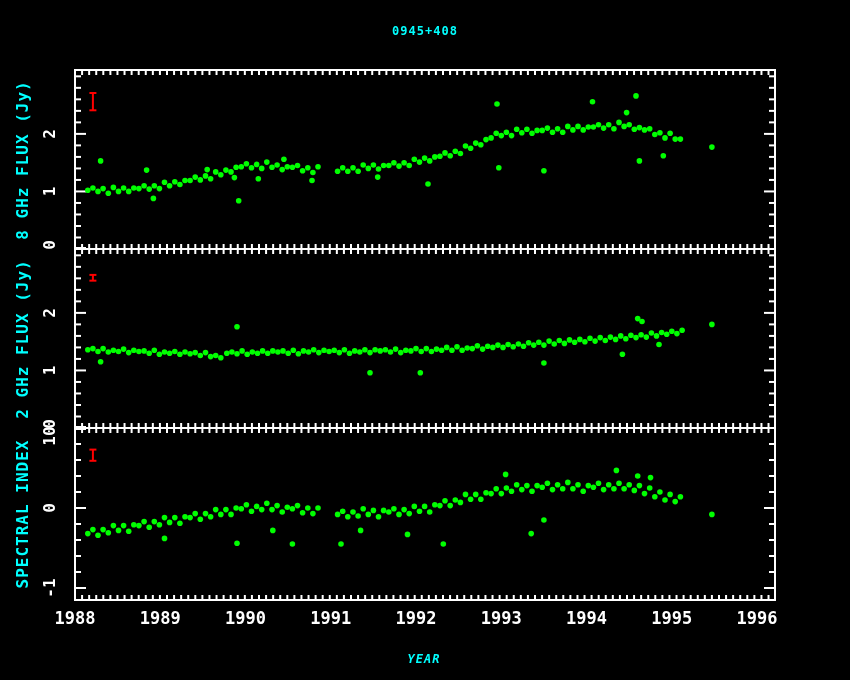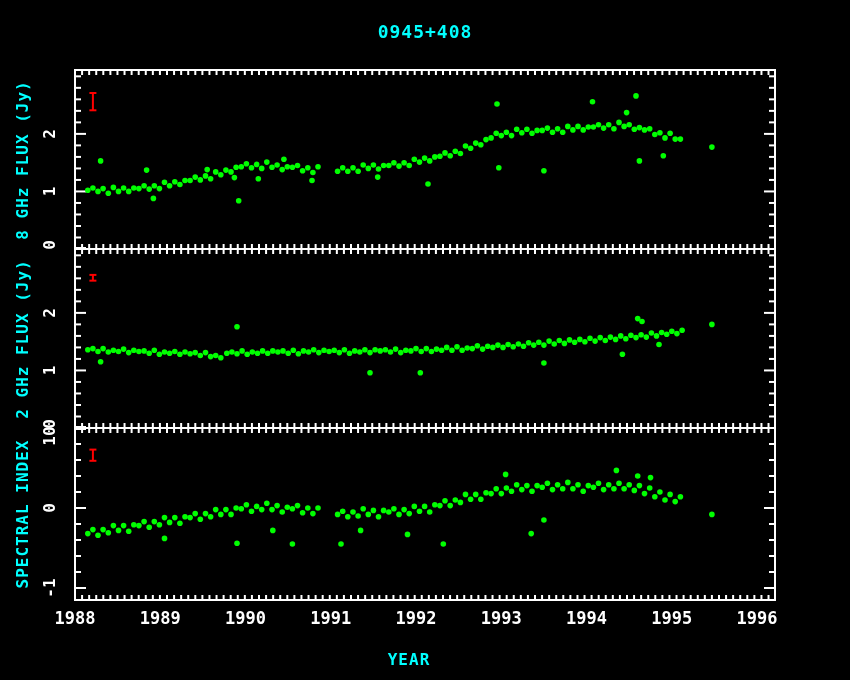--- a/index.html
+++ b/index.html
@@ -1,18 +1,18 @@
 <!DOCTYPE html>
 <html><head>
 <meta charset="utf-8">
 <style>
   html,body{margin:0;padding:0;background:#000;}
   .stage{position:relative;width:850px;height:680px;background:#000;overflow:hidden;
          font-family:"DejaVu Sans Mono","Liberation Mono",monospace;}
-  .lbl{position:absolute;color:#00ffff;font-weight:bold;font-size:18px;letter-spacing:1px;white-space:nowrap;}
+  .lbl{position:absolute;color:#00ffff;font-weight:bold;font-size:12px;letter-spacing:1px;white-space:nowrap;}
   .ctr{transform:translate(-50%,-50%);}
   .rot{transform:translate(-50%,-50%) rotate(-90deg);}
   svg{position:absolute;left:0;top:0;}
 </style>
 </head>
 <body>
 
 <div class="stage">
   <svg id="plot" width="850" height="680">
       <rect x="0" y="0" width="850" height="680" fill="#000000"></rect>
@@ -1114,17 +1114,17 @@
         <circle cx="616.4" cy="470.4" r="2.8"></circle>
         <circle cx="637.7" cy="476.0" r="2.8"></circle>
         <circle cx="650.5" cy="477.6" r="2.8"></circle>
         <circle cx="711.9" cy="514.4" r="2.8"></circle>
       </g>
       <line x1="92.90499390986903" y1="449.6" x2="92.90499390986903" y2="460.8" stroke="#ff0000" stroke-width="2"></line>
       <line x1="89.40499390986903" y1="449.6" x2="96.40499390986903" y2="449.6" stroke="#ff0000" stroke-width="2"></line>
       <line x1="89.40499390986903" y1="460.8" x2="96.40499390986903" y2="460.8" stroke="#ff0000" stroke-width="2"></line>
     </svg>
   <div class="lbl ctr" style="left:425px;top:31px;">0945+408</div>
-  <div class="lbl ctr" style="left:409px;top:659px;font-size:16px;">YEAR</div>
+  <div class="lbl ctr" style="left:424px;top:659px;font-size:12px;font-style:italic;">YEAR</div>
   <div class="lbl rot" style="left:22px;top:160px;font-size:16px;">8 GHz FLUX (Jy)</div>
   <div class="lbl rot" style="left:22px;top:339px;font-size:16px;">2 GHz FLUX (Jy)</div>
   <div class="lbl rot" style="left:22px;top:514px;font-size:16px;">SPECTRAL INDEX</div>
 </div>
 
 </body></html>

